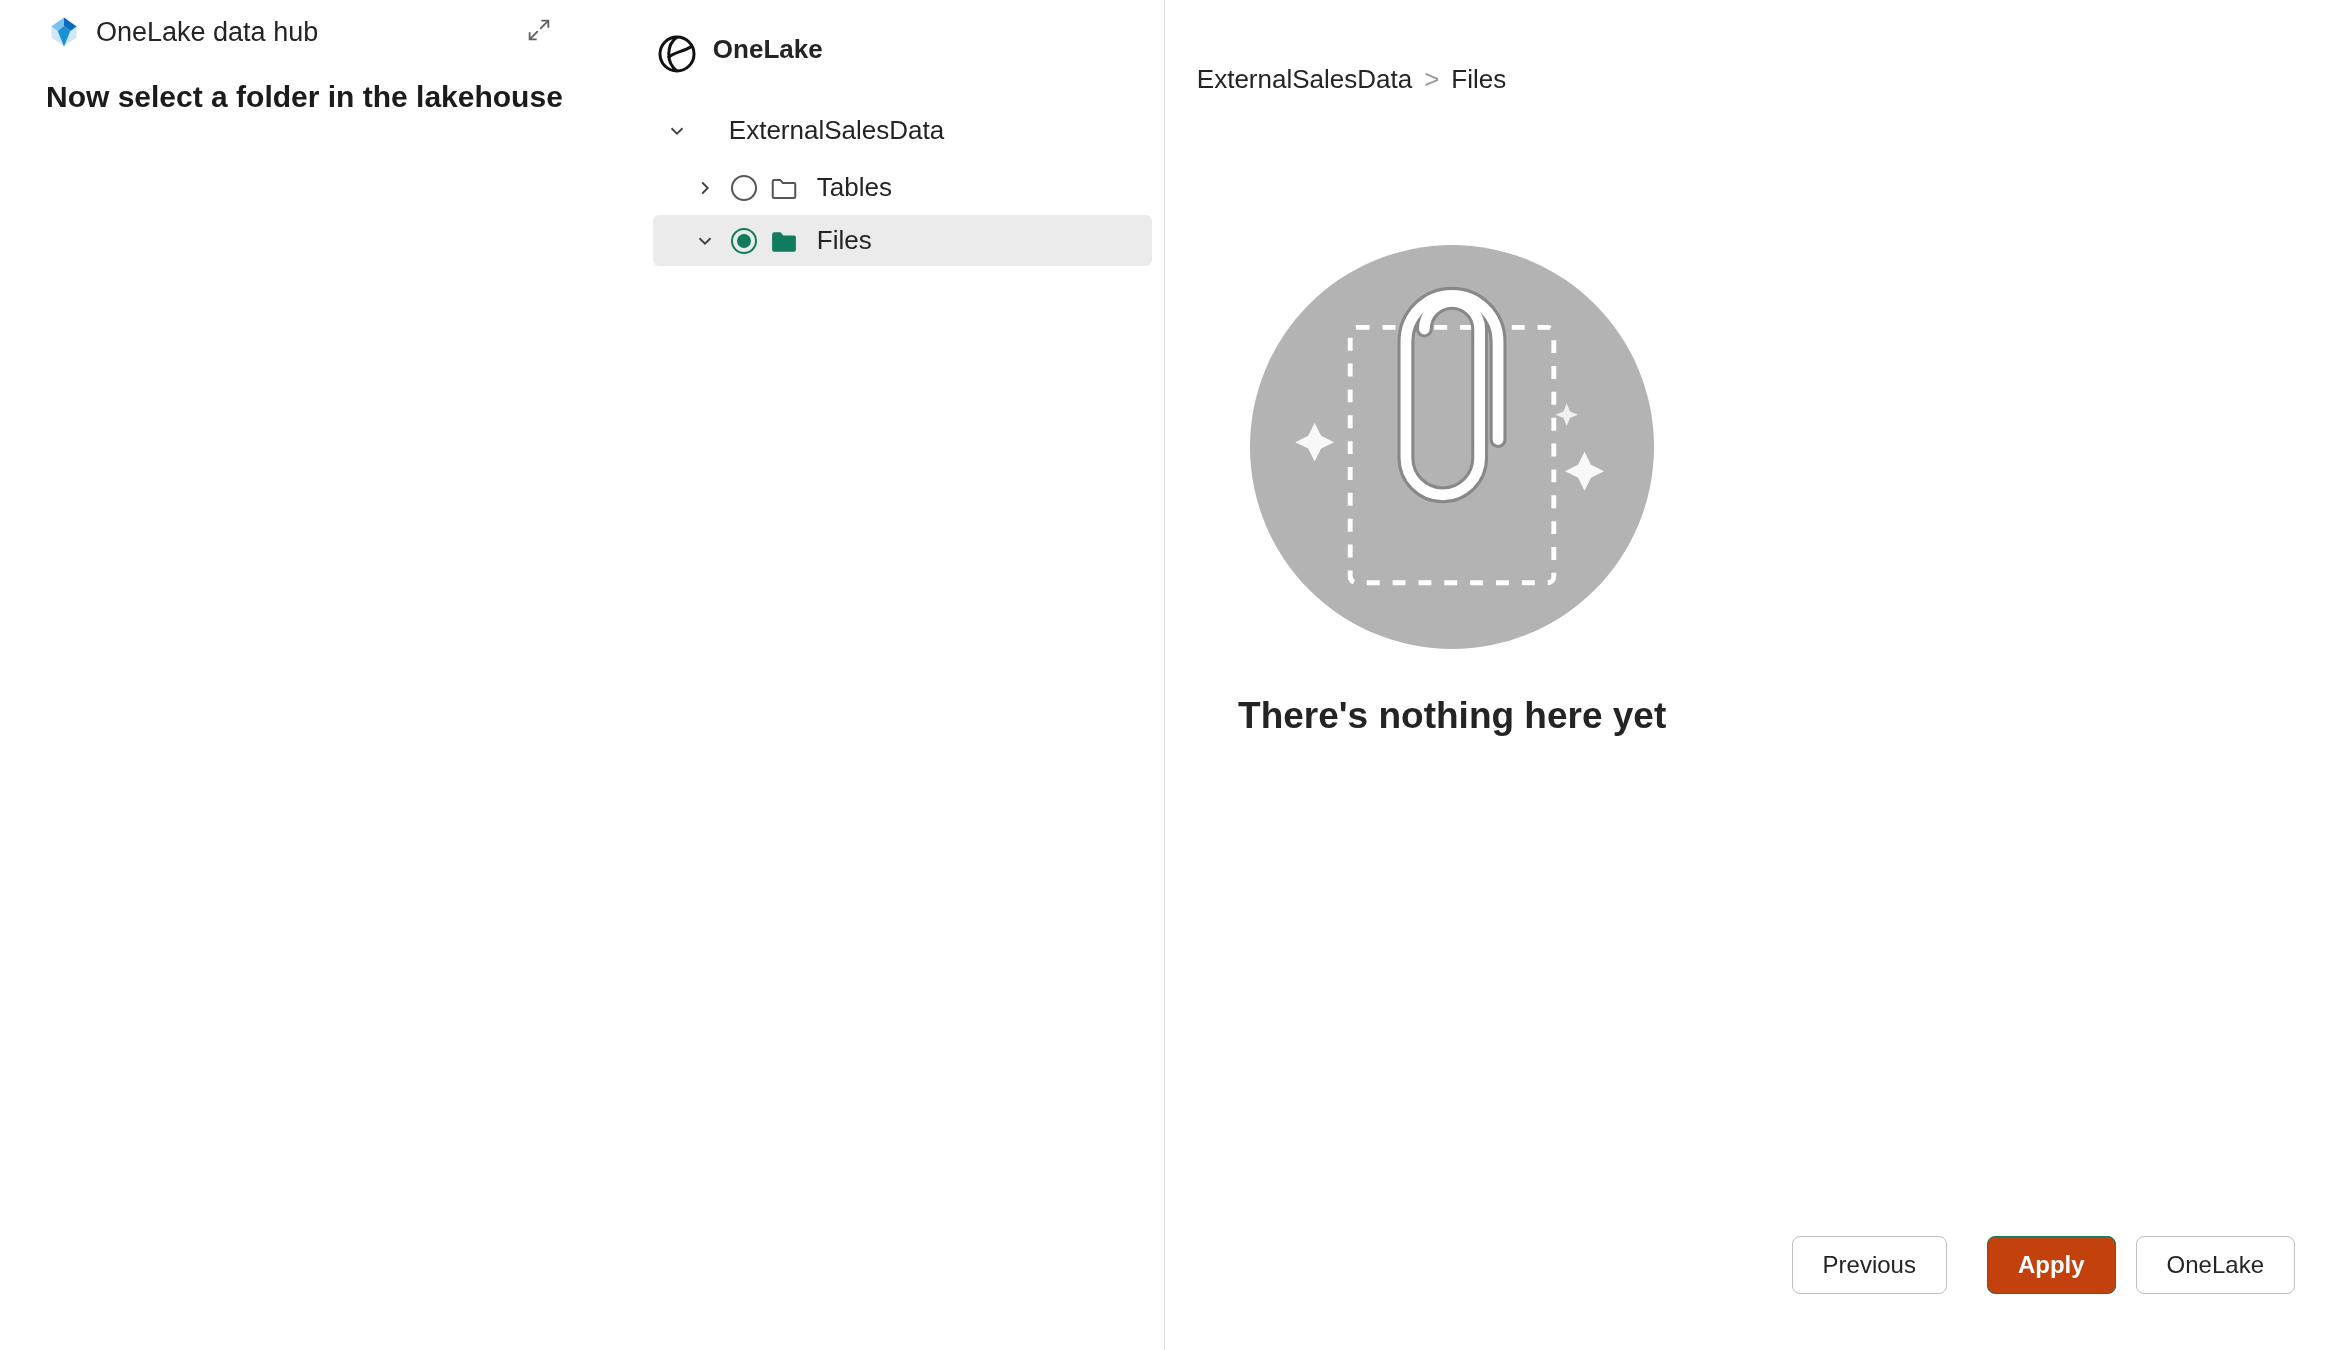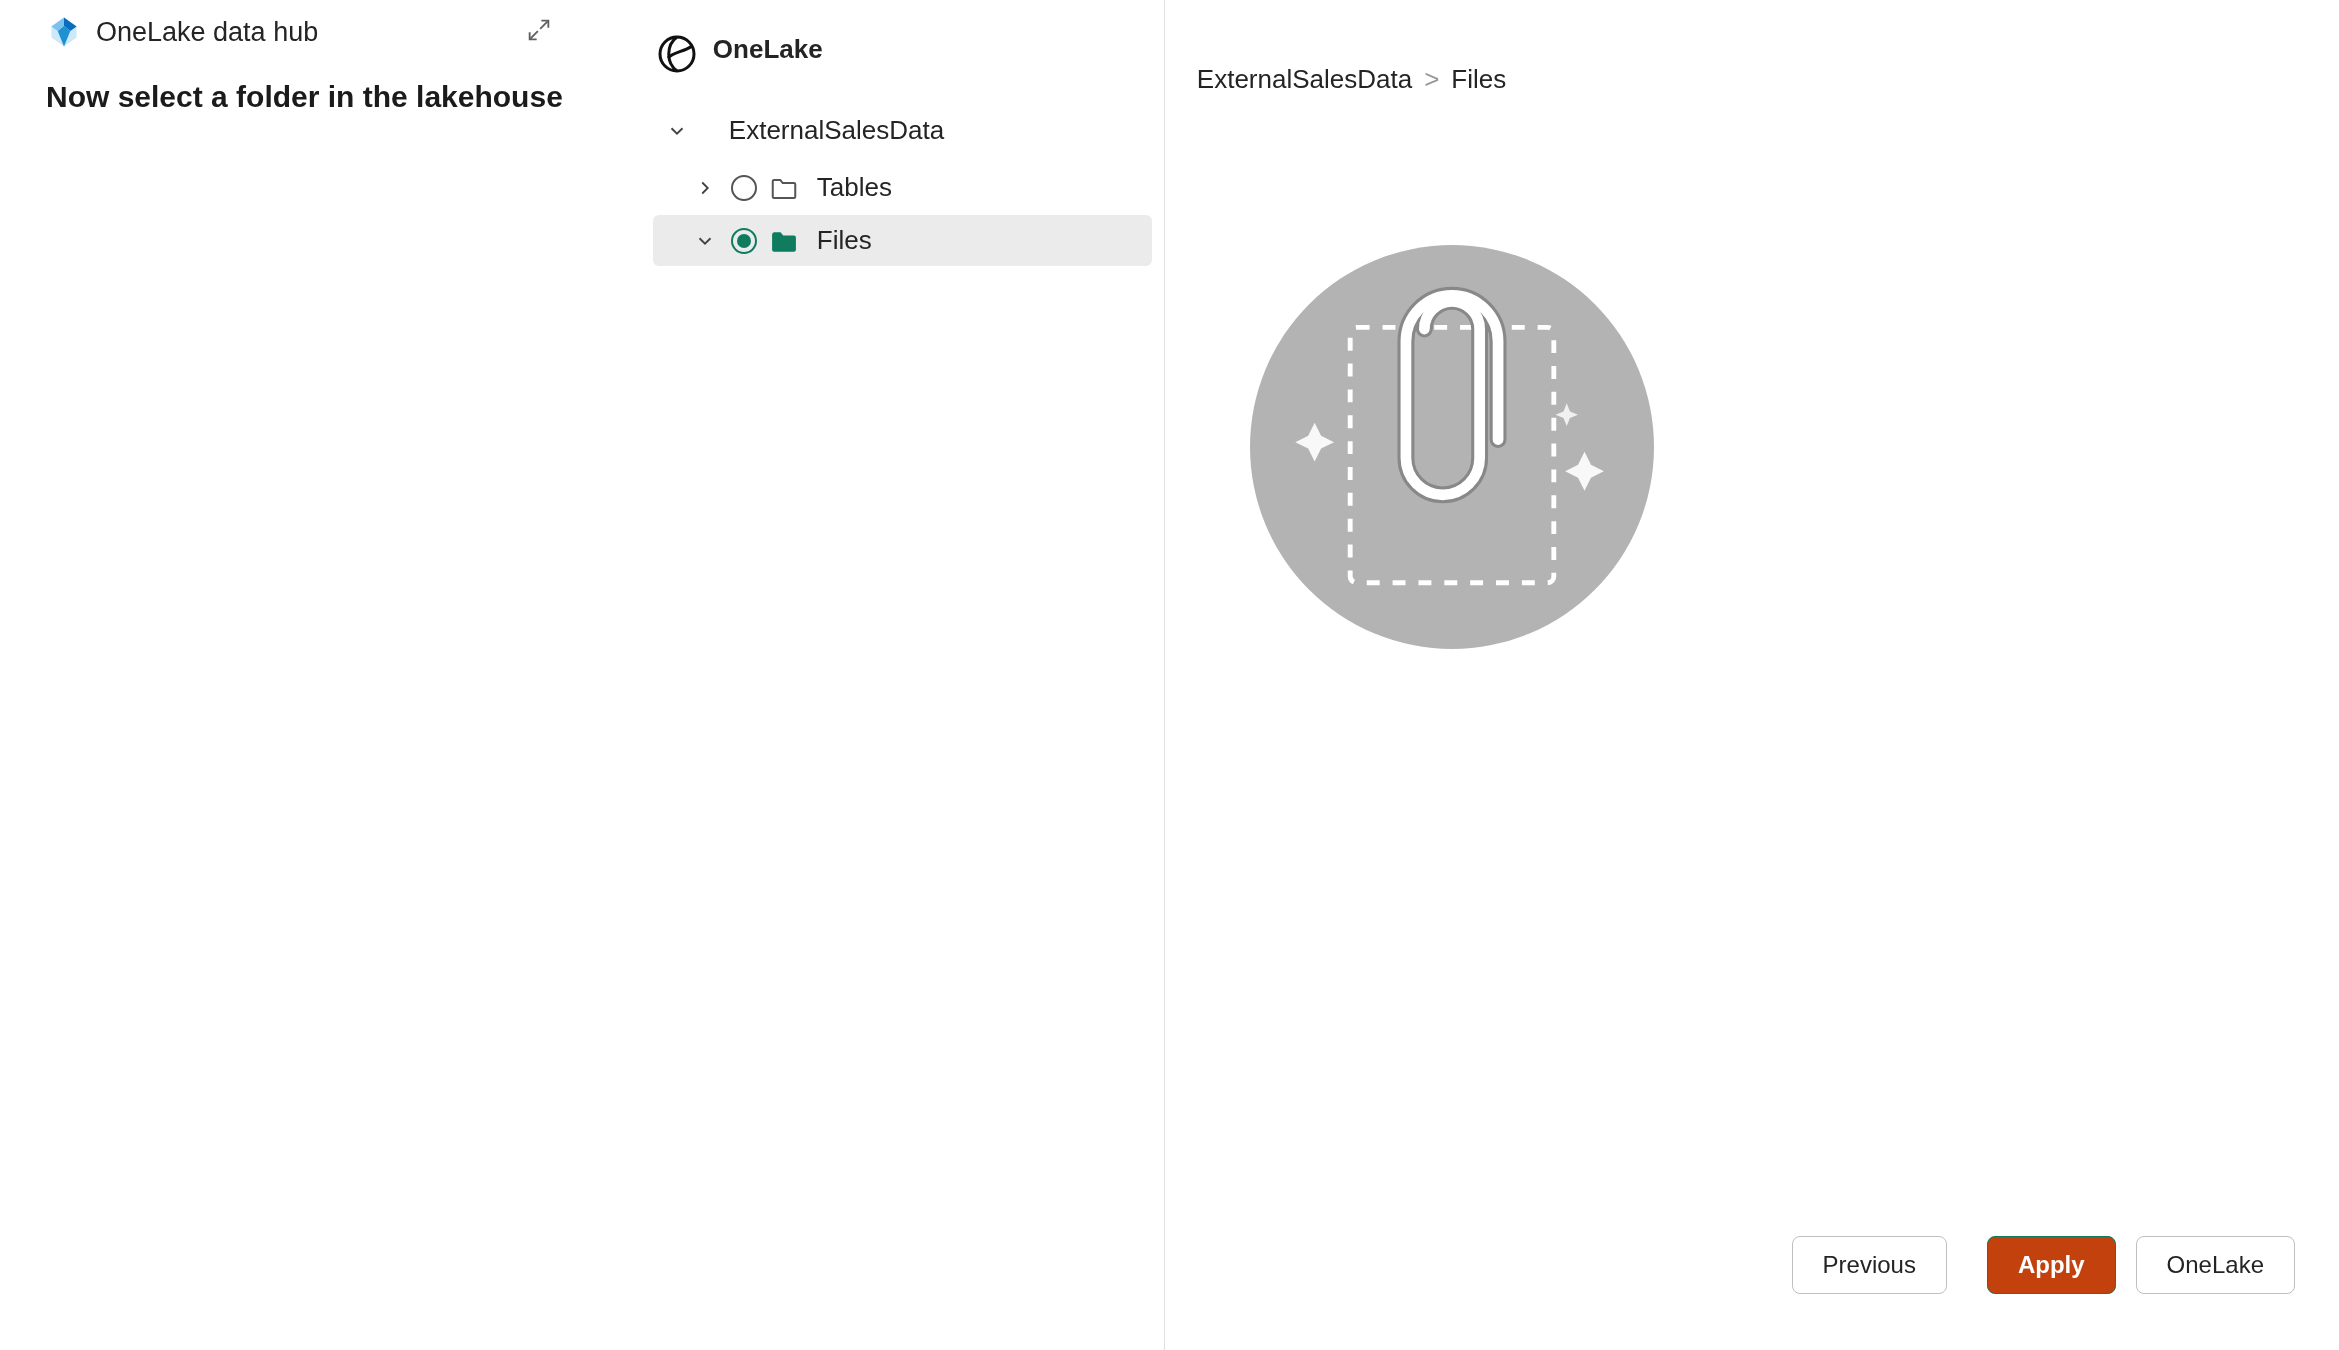--- a/index.html
+++ b/index.html
@@ -300,20 +300,21 @@
               <path d="M -18 -40
                        a 18 18 0 0 1 36 0
                        L 18 44
                        a 24 24 0 0 1 -48 0
                        L -30 -32
                        a 30 30 0 0 1 60 0
                        L 30 32" fill="none" stroke="#ffffff" stroke-width="7" stroke-linecap="round" transform="scale(0.95)"></path>
             </g>
           </svg>
         </span>
+        <div class="empty-text">There's nothing here yet</div>
       </div>
     </main>
   </div>
 
   <div class="footer">
     <button class="btn">Previous</button>
     <span class="spacer"></span>
     <button class="btn primary">Apply</button>
     <button class="btn">OneLake</button>
   </div>

